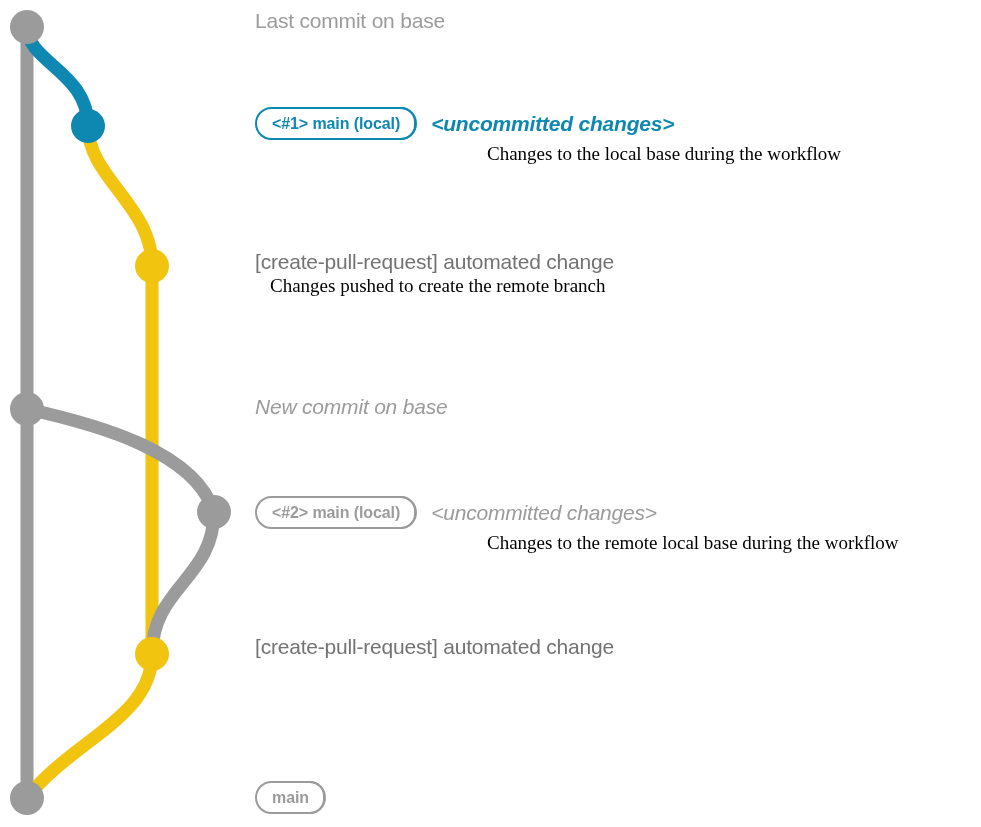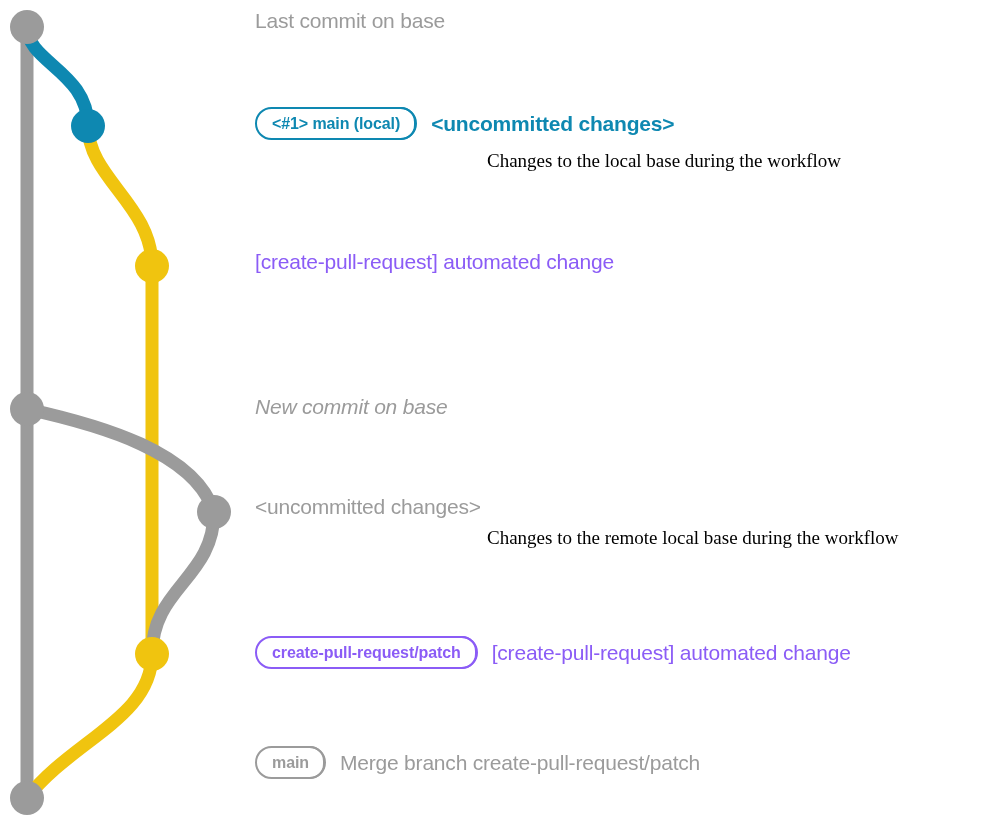--- a/index.html
+++ b/index.html
@@ -76,35 +76,36 @@
   .subject {
     font-size: 21px;
     font-weight: 400;
     white-space: nowrap;
     line-height: 1;
     letter-spacing: -0.2px;
   }
 
   .chip + .subject {
     margin-left: 14px;
+    font-style: italic;
   }
 
   .desc {
     font-family: "Liberation Serif", serif;
     font-size: 19px;
     color: #000000;
     white-space: nowrap;
-    margin-top: 11px;
+    margin-top: 4px;
     line-height: 1;
   }
 
   
   .c-gray   { color: #9b9b9b; }
   .c-blue   { color: #0e88b1; }
-  .c-yellow { color: #8b5cf6; }
+  .c-yellow { color: #737373; }
 </style>
 </head>
 <body>
 
 <svg id="graph-canvas" viewBox="0 0 981 827" width="981" height="827" aria-hidden="true">
 
   <g fill="none" stroke-width="13" stroke-linecap="round" stroke-linejoin="round">
 
     <path stroke="#9b9b9b" d="M27,27 L27,409 L27,798"></path>
 
@@ -144,42 +145,42 @@
       <span class="chip c-blue">&lt;#1&gt; main (local)</span>
       <span class="subject c-blue" style="font-weight:700;">&lt;uncommitted changes&gt;</span>
     </div>
     <div class="desc" style="margin-left:232px;">Changes to the local base during the workflow</div>
   </div>
 
   <div class="row" style="left:255px; top:251px;">
     <div class="headline">
       <span class="subject c-yellow">[create-pull-request] automated change</span>
     </div>
+    <div class="desc" style="margin-left:15px;">Changes pushed to create the remote branch</div>
   </div>
 
   <div class="row" style="left:255px; top:396px;font-style:italic;">
     <div class="headline">
       <span class="subject c-gray">New commit on base</span>
     </div>
   </div>
 
   <div class="row" style="left:255px; top:496px;">
     <div class="headline">
+      <span class="chip c-gray">&lt;#2&gt; main (local)</span>
       <span class="subject c-gray">&lt;uncommitted changes&gt;</span>
     </div>
     <div class="desc" style="margin-left:232px;">Changes to the remote local base during the workflow</div>
   </div>
 
   <div class="row" style="left:255px; top:636px;">
     <div class="headline">
-      <span class="chip c-yellow">create-pull-request/patch</span>
       <span class="subject c-yellow">[create-pull-request] automated change</span>
     </div>
   </div>
 
-  <div class="row" style="left:255px; top:746px;">
+  <div class="row" style="left:255px; top:781px;">
     <div class="headline">
       <span class="chip c-gray">main</span>
-      <span class="subject c-gray">Merge branch create-pull-request/patch</span>
     </div>
   </div>
 
 </div>
 
 </body></html>

